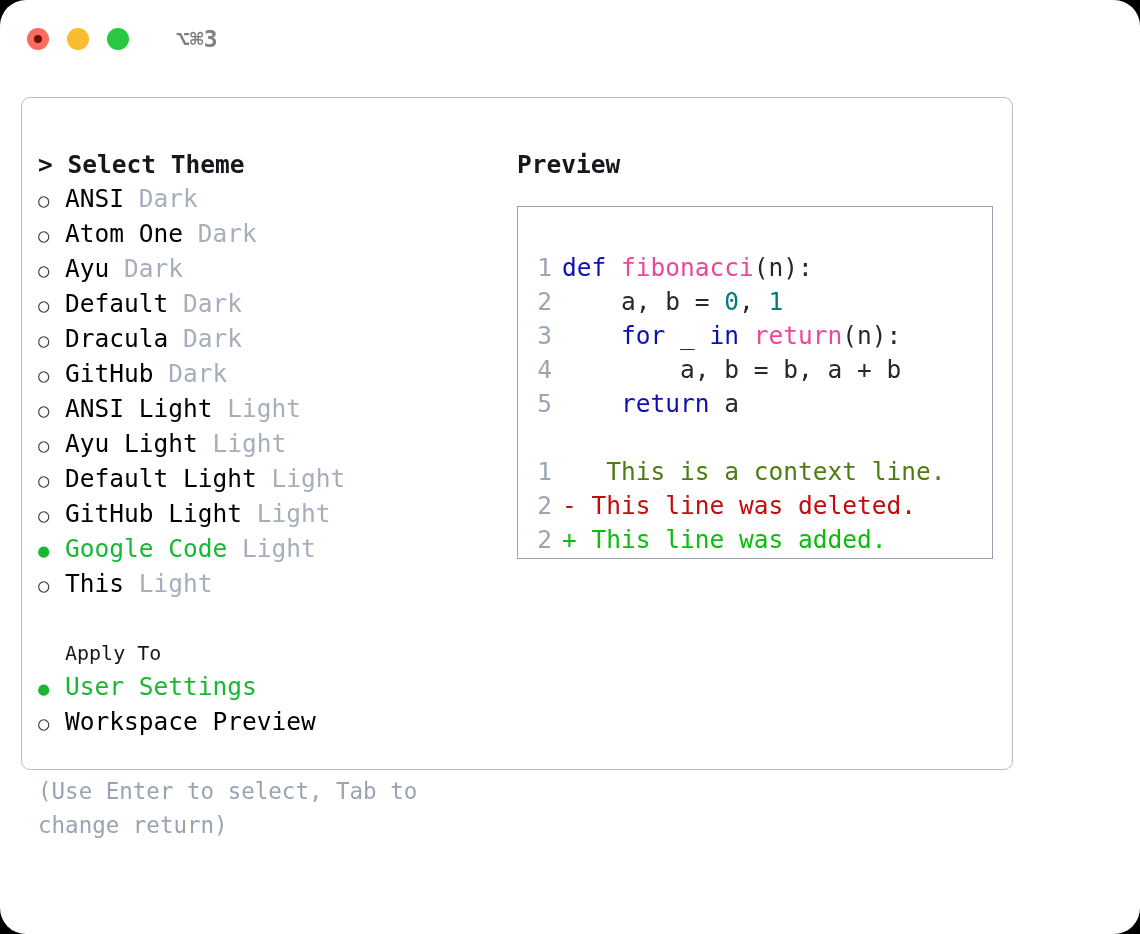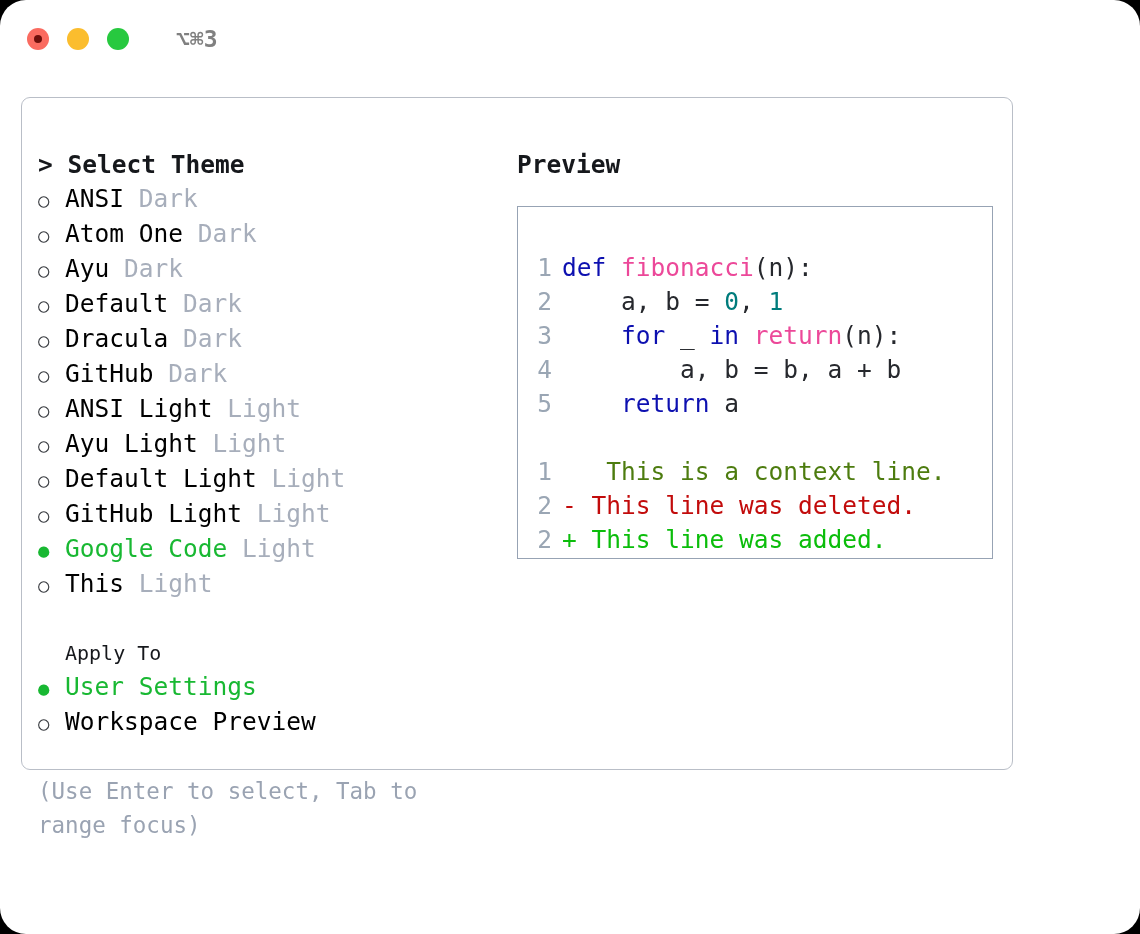--- a/index.html
+++ b/index.html
@@ -219,21 +219,21 @@
 
       <div class="spacer-row"></div>
 
       <div class="group-title">Apply To</div>
 
       <div id="apply-list">
           <div class="opt-row selected"><span class="bullet on">●</span><span class="opt-name">User Settings</span></div>
           <div class="opt-row"><span class="bullet">○</span><span class="opt-name">Workspace Preview</span></div>
         </div>
 
-      <div id="hint">(Use Enter to select, Tab to range focus)</div>
+      <div id="hint">(Use Enter to select, Tab to change return)</div>
     </div>
 
     <div id="right-col">
       <div class="preview-header">Preview</div>
       <div id="preview-box">
         <div id="code-block">
             <div class="code-line"><span class="ln">1</span><span><span class="tok-kw">def</span><span class="code-text"> </span><span class="tok-fn">fibonacci</span><span class="code-text">(n):</span></span></div>
             <div class="code-line"><span class="ln">2</span><span><span class="code-text">    a, b = </span><span class="tok-num">0</span><span class="code-text">, </span><span class="tok-num">1</span></span></div>
             <div class="code-line"><span class="ln">3</span><span><span class="code-text">    </span><span class="tok-kw">for</span><span class="code-text"> _ </span><span class="tok-kw">in</span><span class="code-text"> </span><span class="tok-fn">return</span><span class="code-text">(n):</span></span></div>
             <div class="code-line"><span class="ln">4</span><span><span class="code-text">        a, b = b, a + b</span></span></div>

